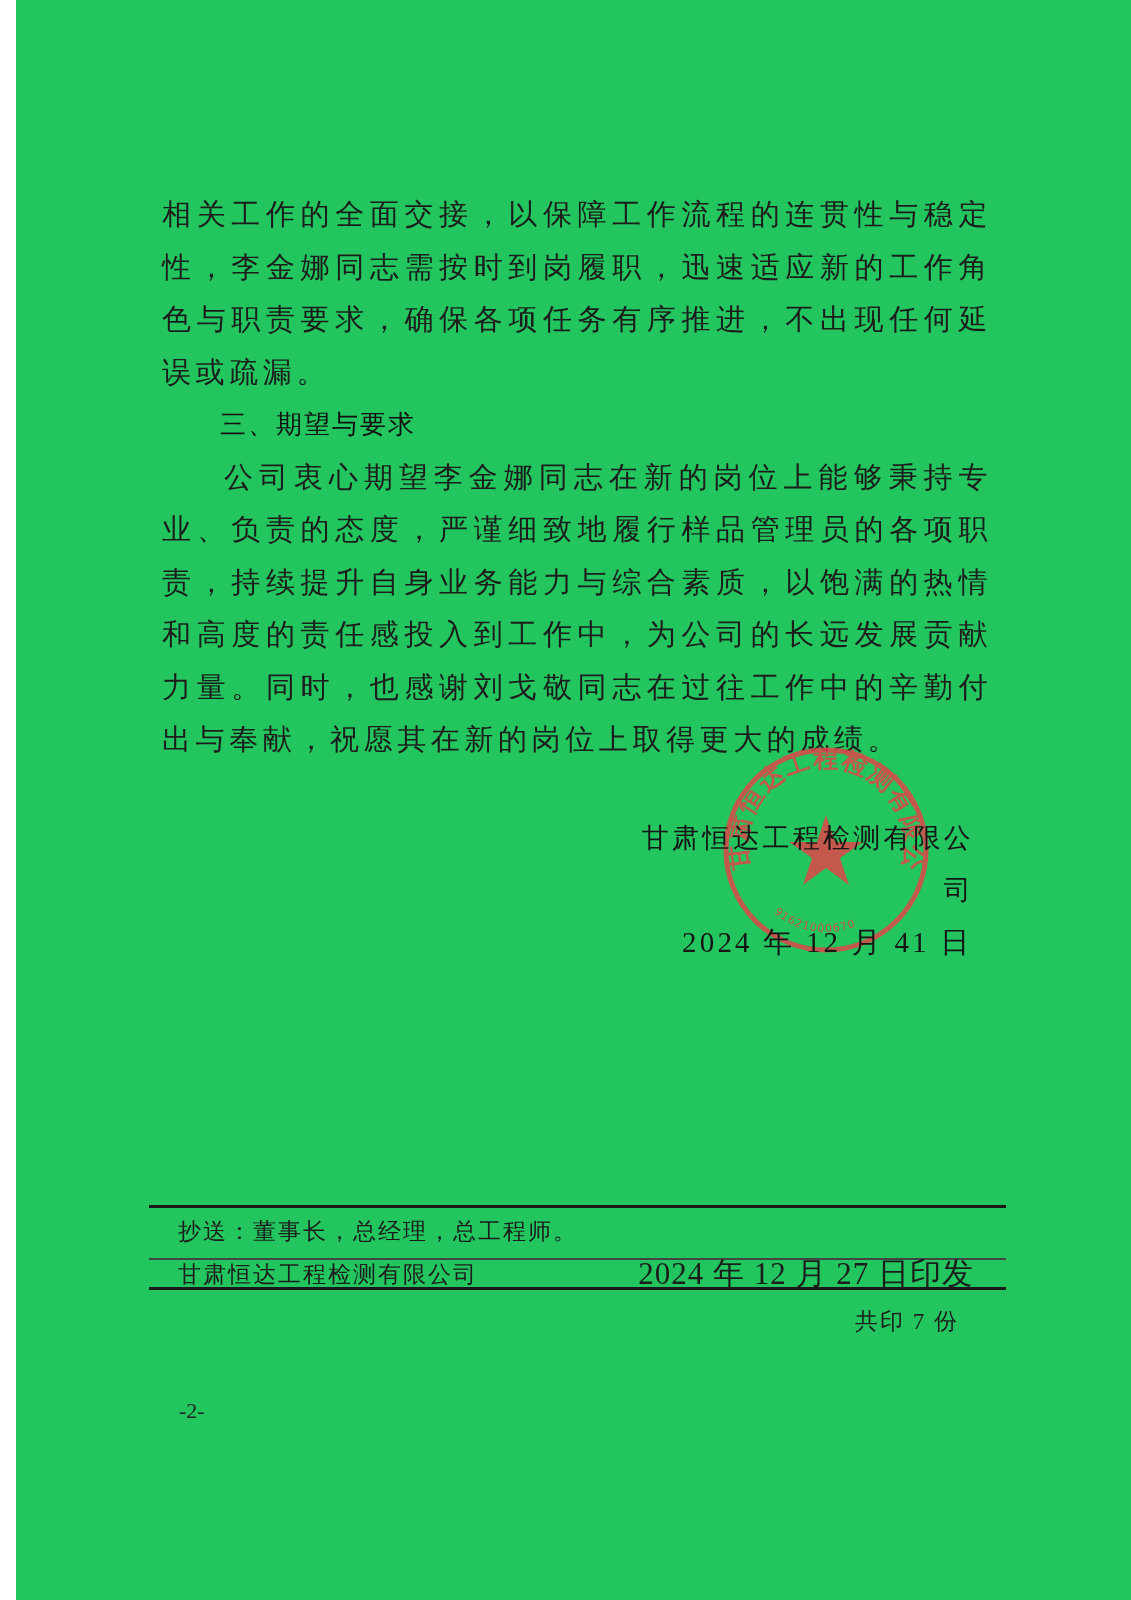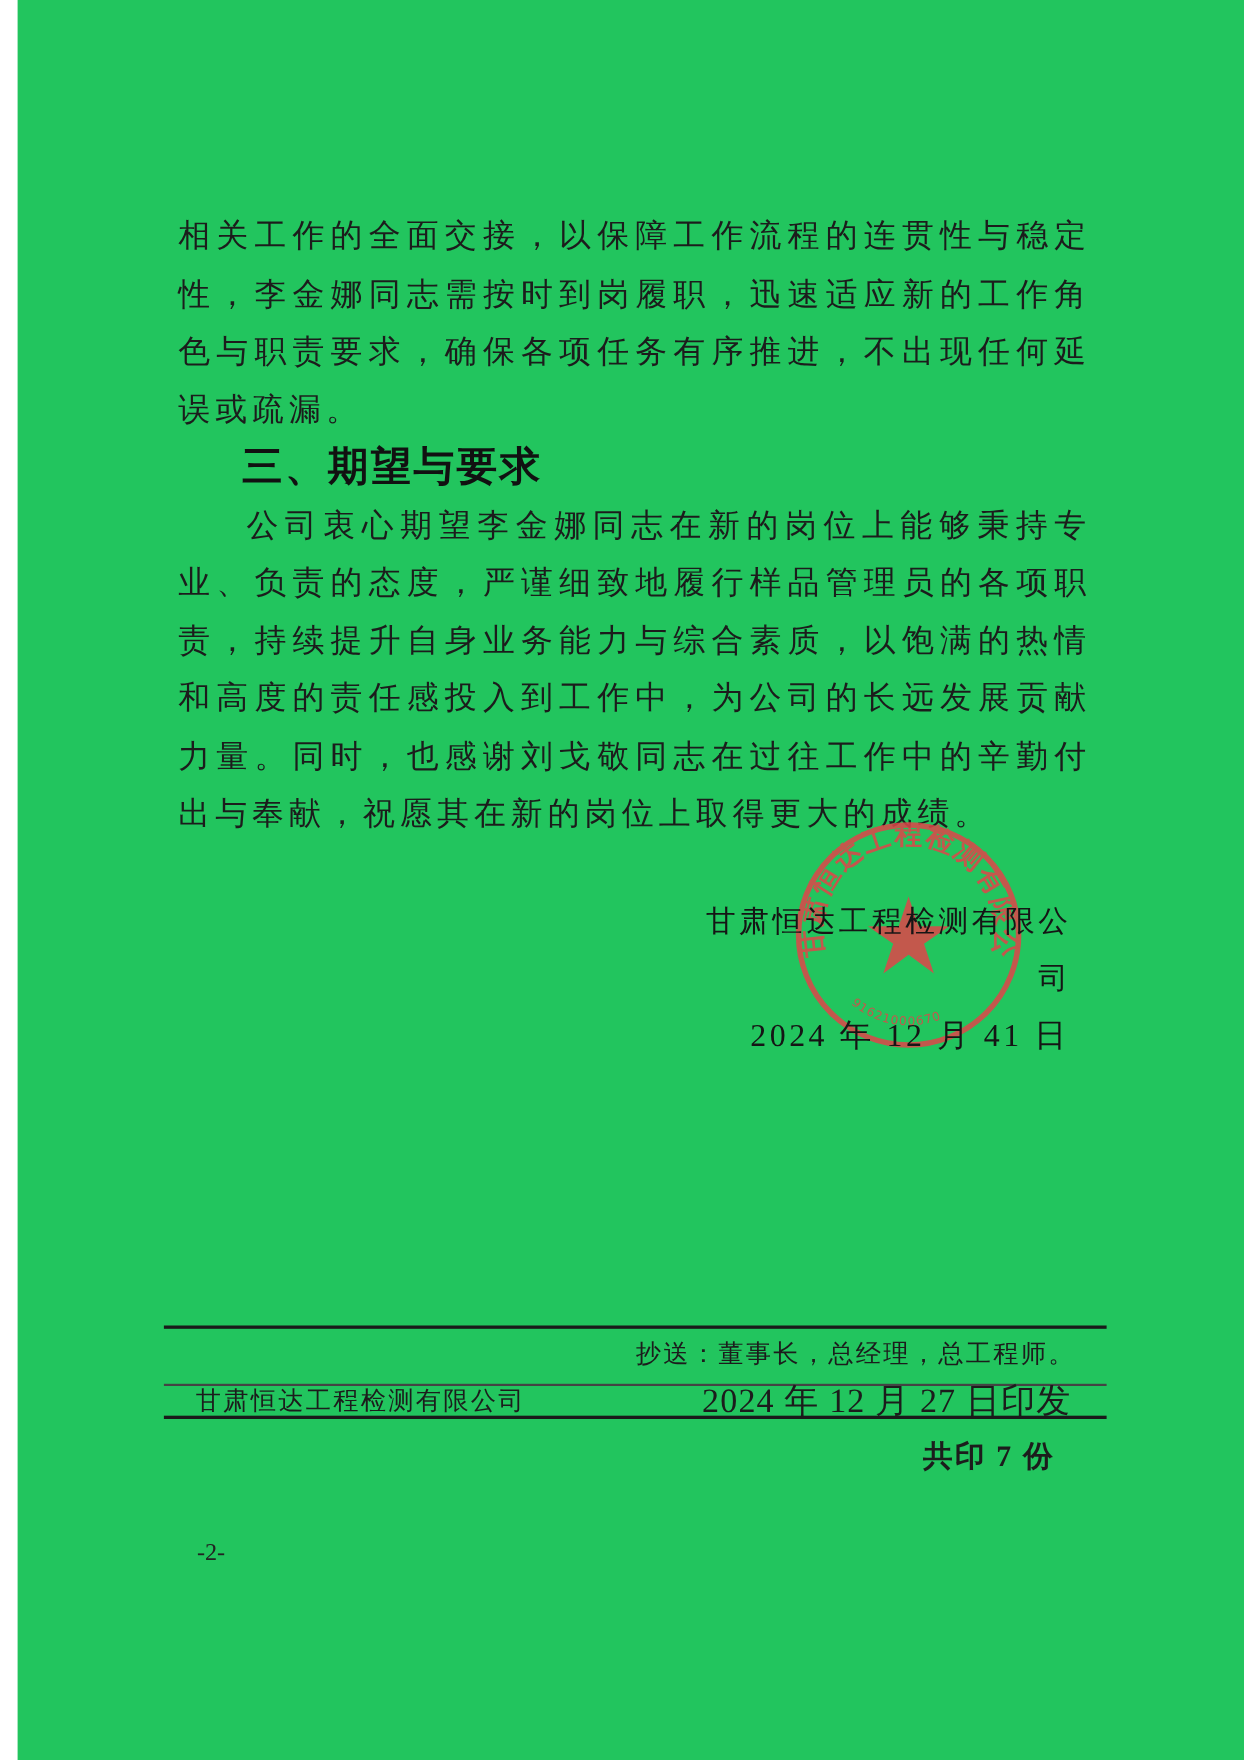--- a/index.html
+++ b/index.html
@@ -36,22 +36,22 @@
       margin: 0;
       text-align: justify;
       text-align-last: left;
     }
     .indent {
       text-indent: 62px;
     }
     .heading {
       margin: 0;
       font-family: "DejaVu Sans", "Liberation Sans", sans-serif;
-      font-weight: bold;
-      font-size: 37px;
+      font-weight: normal;
+      font-size: 26px;
       letter-spacing: 2px;
       text-indent: 58px;
       color: #111111;
     }
     .signature {
       position: absolute;
       left: 600px;
       top: 812px;
       width: 380px;
       font-size: 27px;
@@ -88,42 +88,40 @@
     .rule-thick-top { top: 1205px; height: 3px; }
     .rule-thin { top: 1233px; height: 1.5px; top: 1258px; background: #444; }
     .rule-thick-bottom { top: 1287px; height: 3px; }
     .footer-row {
       position: absolute;
       left: 162px;
       width: 800px;
       font-size: 23px;
       color: #1c1c1c;
       letter-spacing: 2px;
-      text-align: right;
     }
     .cc-row { top: 1206px; height: 50px; line-height: 50px; }
     .issuer-row {
       top: 1260px; height: 28px; line-height: 28px;
       display: flex; justify-content: space-between;
     }
     .issuer-date {
       font-family: "Liberation Serif", "DejaVu Serif", serif;
       font-size: 31px;
       letter-spacing: 1px;
       padding-right: 4px;
     }
     .copies {
       position: absolute;
       right: 188px;
       top: 1306px;
-      font-size: 27px;
+      font-size: 23px;
       letter-spacing: 2px;
       color: #1c1c1c;
       font-family: "Liberation Serif", "DejaVu Serif", serif;
-      font-weight: bold;
     }
     .page-number {
       position: absolute;
       left: 163px;
       top: 1398px;
       font-size: 22px;
       color: #222222;
       font-family: "Liberation Serif", "DejaVu Serif", serif;
     }
   </style>

